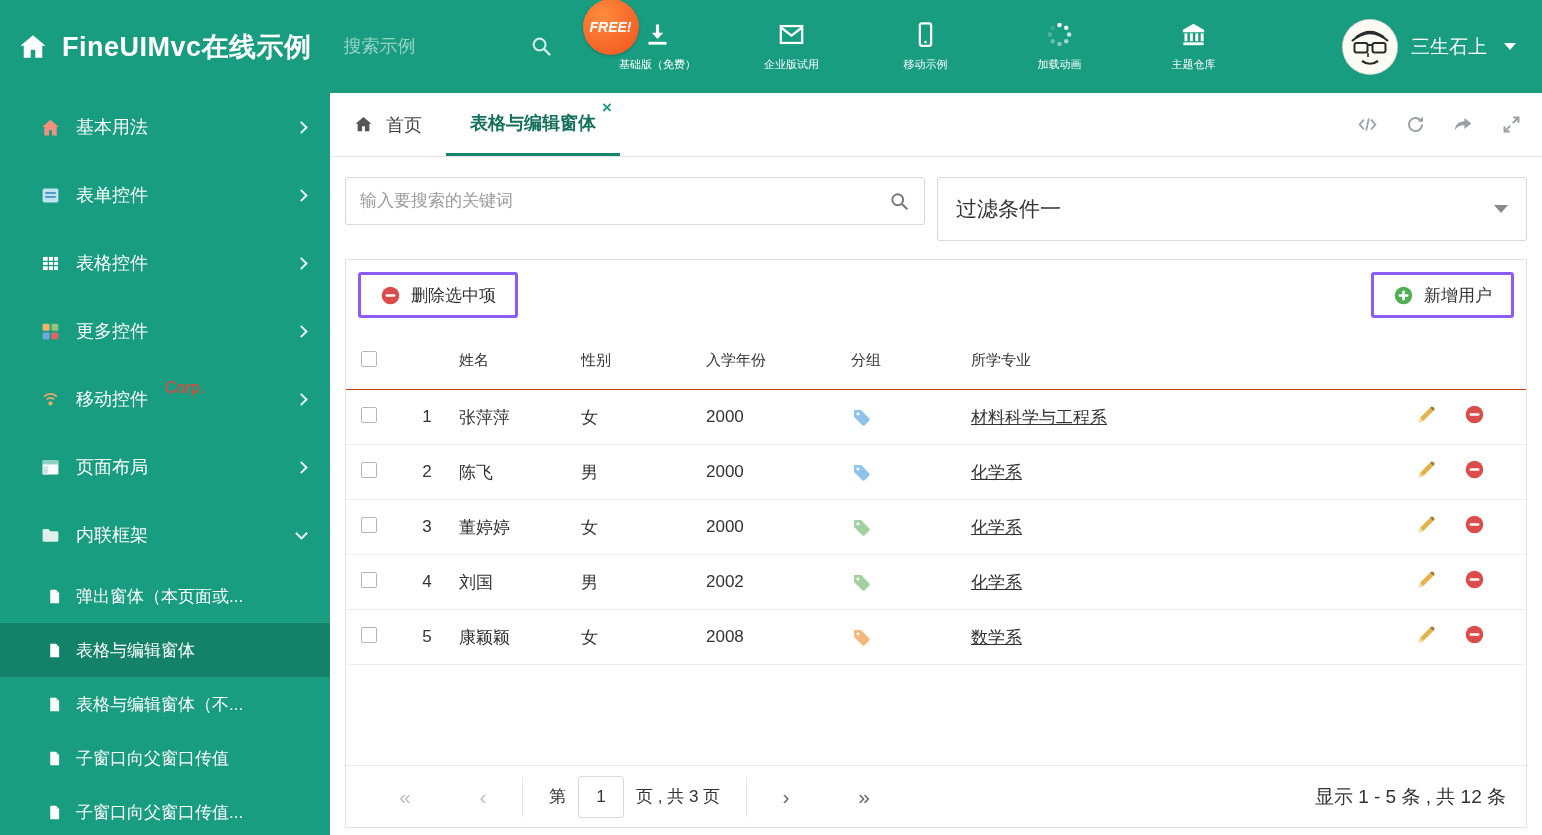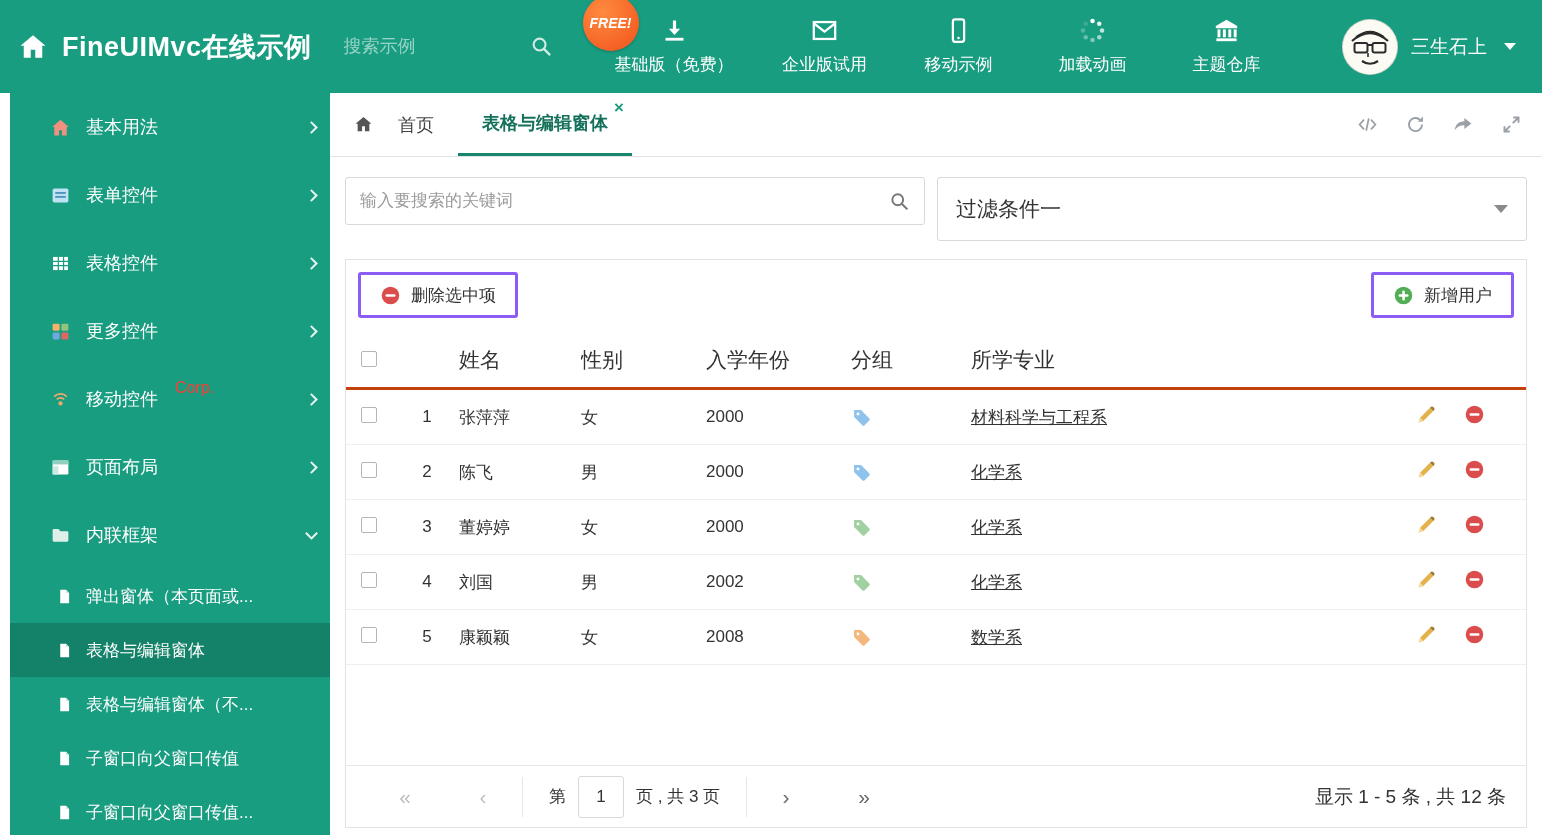--- a/index.html
+++ b/index.html
@@ -17,66 +17,66 @@
   
   .header{position:absolute;top:0;left:0;width:1542px;height:93px;background:var(--header-bg);display:flex;align-items:center;color:#fff;}
   .brand{display:flex;align-items:center;margin-left:18px;gap:14px;cursor:pointer;}
   .brand svg{width:30px;height:30px;}
   .brand-title{font-size:27px;font-weight:bold;letter-spacing:.5px;}
   .header-search{display:flex;align-items:center;margin-left:32px;gap:36px;}
   .header-search input{background:transparent;border:none;outline:none;color:rgba(255,255,255,.85);font-size:18px;width:150px;font-family:inherit;}
   .header-search input::placeholder{color:rgba(255,255,255,.55);}
   .header-search .mag{width:23px;height:23px;color:rgba(255,255,255,.8);}
   .header-nav{display:flex;margin-left:62px;gap:48px;position:relative;}
-  .nav-item{display:flex;flex-direction:column;align-items:center;gap:9px;font-size:17px;cursor:pointer;min-width:86px;}
+  .nav-item{display:flex;flex-direction:column;align-items:center;gap:9px;font-size:11px;cursor:pointer;min-width:86px;}
   .nav-item svg{width:27px;height:27px;}
   .free-badge{position:absolute;left:-32px;top:-22px;width:56px;height:56px;border-radius:50%;background:radial-gradient(circle at 35% 30%,#ff8b3e,#f1511b);display:flex;align-items:center;justify-content:center;font-size:14px;font-weight:bold;font-style:italic;color:#fff;box-shadow:0 1px 3px rgba(0,0,0,.25);z-index:3;}
   .header-right{margin-left:auto;margin-right:26px;display:flex;align-items:center;gap:13px;cursor:pointer;}
   .avatar{width:56px;height:56px;border-radius:50%;background:#fbfbf4;overflow:hidden;flex:none;border:1px solid rgba(0,0,0,.15);}
   .avatar svg{width:100%;height:100%;}
   .user-name{font-size:19px;}
   .caret-down{width:0;height:0;border-left:6px solid transparent;border-right:6px solid transparent;border-top:7px solid #fff;display:inline-block;margin-left:4px;}
 
   
-  .sidebar{position:absolute;top:93px;left:10px;width:330px;height:742px;background:var(--header-bg);color:#fff;overflow:hidden;}
+  .sidebar{position:absolute;top:93px;left:0;width:330px;height:742px;background:var(--header-bg);color:#fff;overflow:hidden;}
   .side-item{height:68px;display:flex;align-items:center;padding:0 24px 0 40px;gap:15px;font-size:18px;cursor:pointer;}
   .side-item svg{width:21px;height:21px;flex:none;}
   .chev{width:9px;height:9px;border-right:2px solid rgba(255,255,255,.9);border-top:2px solid rgba(255,255,255,.9);display:inline-block;margin-left:auto;flex:none;}
   .chev.right{transform:rotate(45deg);}
   .chev.down{transform:rotate(135deg);margin-top:-4px;}
   .corp-badge{color:#ff3d33;font-size:16px;margin-left:2px;align-self:flex-start;margin-top:14px;}
   .sub-item{height:54px;display:flex;align-items:center;padding-left:46px;gap:13px;font-size:17px;cursor:pointer;}
   .sub-item svg{width:17px;height:17px;flex:none;}
   .sub-item.active{background:var(--sidebar-active);}
 
   
   .main{position:absolute;top:93px;left:330px;width:1212px;height:742px;background:#fff;display:flex;flex-direction:column;}
   .tabbar{height:64px;border-bottom:1px solid #e4e4e4;display:flex;align-items:stretch;flex:none;}
-  .tab{display:flex;align-items:center;gap:25px;padding:0 24px;font-size:18px;color:#444;cursor:pointer;position:relative;}
+  .tab{display:flex;align-items:center;gap:13px;padding:0 24px;font-size:18px;color:#444;cursor:pointer;position:relative;}
   .tab svg{width:19px;height:19px;color:#555;}
   .tab.active{color:#15705c;font-weight:bold;border-bottom:3px solid var(--accent);}
   .tab-close{position:absolute;top:6px;right:8px;color:#1a9c7e;font-size:17px;font-weight:bold;line-height:1;cursor:pointer;}
   .tab-tools{margin-left:auto;display:flex;align-items:center;gap:27px;margin-right:20px;color:#9aa0a6;}
   .tab-tools svg{width:21px;height:21px;cursor:pointer;}
 
   .filter-row{display:flex;gap:12px;padding:20px 15px 0 15px;flex:none;}
   .search-box{width:580px;height:48px;border:1px solid #d9d9d9;border-radius:3px;display:flex;align-items:center;padding:0 14px;background:#fff;}
   .search-box input{flex:1;border:none;outline:none;font-size:17px;color:#555;font-family:inherit;}
   .search-box input::placeholder{color:#9b9b9b;}
   .search-box .mag{width:21px;height:21px;color:#777;flex:none;}
   .dropdown{flex:1;height:64px;border:1px solid #d9d9d9;border-radius:3px;display:flex;align-items:center;padding:0 18px;font-size:21px;color:#333;cursor:pointer;background:#fff;gap:16px;}
   .dropdown .caret{margin-left:auto;width:0;height:0;border-left:7px solid transparent;border-right:7px solid transparent;border-top:8px solid #8a8a8a;}
 
   .panel{flex:1;margin:18px 15px 7px 15px;border:1px solid #e2e2e2;display:flex;flex-direction:column;min-height:0;}
   .panel-toolbar{display:flex;justify-content:space-between;align-items:center;padding:12px 12px 14px 12px;flex:none;}
   .btn{display:inline-flex;align-items:center;gap:10px;height:46px;padding:0 19px;border:3px solid #8b5cf6;border-radius:3px;background:#fff;font-size:17px;color:#333;cursor:pointer;font-family:inherit;}
   .btn svg{width:21px;height:21px;}
 
   .tgrid{display:grid;grid-template-columns:55px 58px 122px 125px 145px 120px 1fr 48px 62px;align-items:center;}
-  .thead{height:58px;font-size:21px;color:#333;border-bottom:3px solid #c2410c;flex:none;}
+  .thead{height:58px;font-size:15px;color:#333;border-bottom:1px solid #c2410c;flex:none;}
   .trow{height:55px;border-bottom:1px solid #efefef;font-size:17px;color:#333;}
   .cell{padding-right:6px;overflow:hidden;white-space:nowrap;}
   .c-check{padding-left:15px;}
   .c-num{text-align:center;}
   .checkbox{width:16px;height:16px;border:1px solid #b5b5b5;border-radius:2px;background:#fff;display:inline-block;cursor:pointer;}
   .tagicon svg{width:21px;height:21px;display:block;}
   .major-link{color:#333;text-decoration:underline;cursor:pointer;}
   .icon-btn{display:inline-block;cursor:pointer;}
   .icon-btn svg{width:21px;height:21px;display:block;}
 

